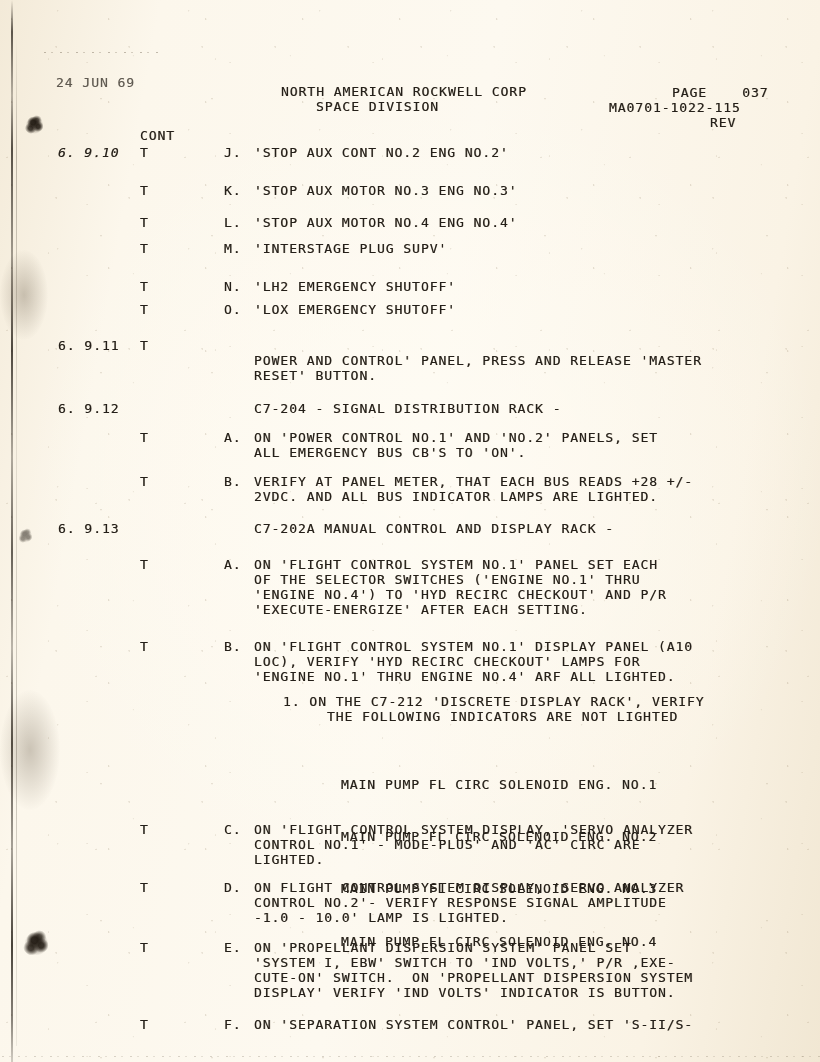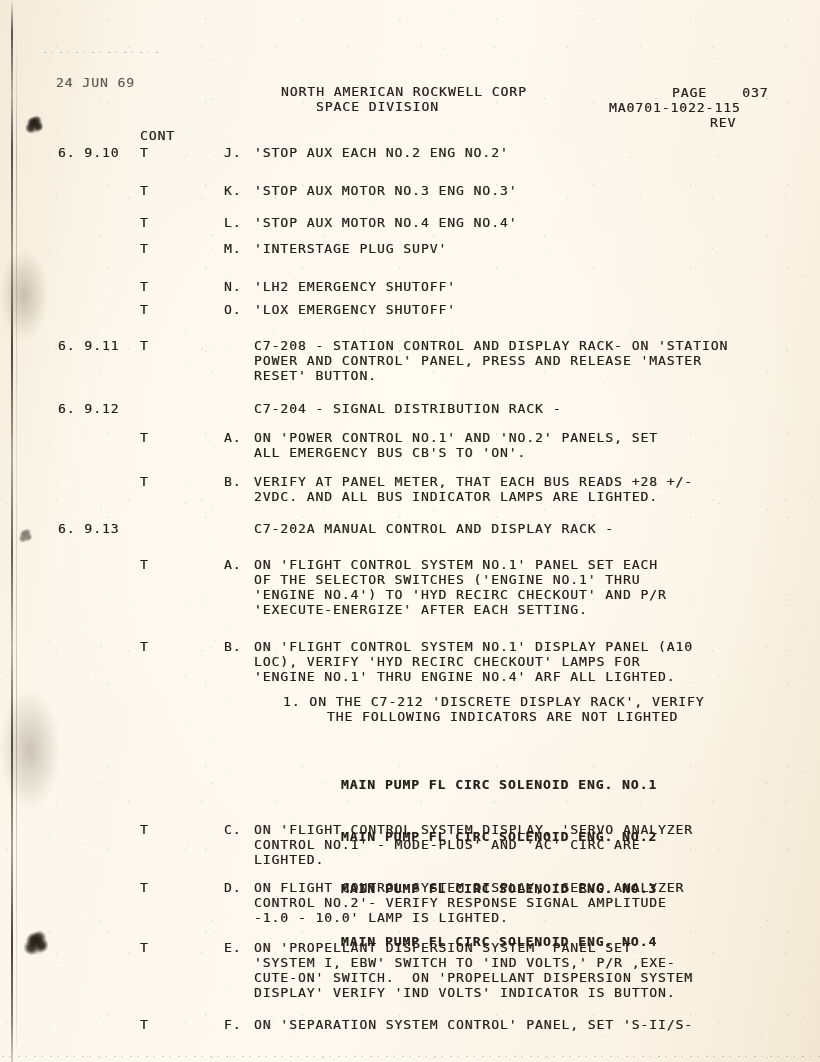--- a/index.html
+++ b/index.html
@@ -148,24 +148,24 @@
 
     <div class="t hdr-date vfaint">24 JUN 69</div>
     <div class="t hdr-org">NORTH AMERICAN ROCKWELL CORP</div>
     <div class="t hdr-div">SPACE DIVISION</div>
     <div class="t hdr-page">PAGE    037</div>
     <div class="t hdr-doc">MA0701-1022-115</div>
     <div class="t hdr-rev">REV</div>
 
     <div class="t cont-lbl">CONT</div>
 
-    <div class="t c-step" style="top:145px;">6. 9.10</div>
+    <div class="t c-step" style="top:145px;font-style:italic;">6. 9.10</div>
     <div class="t c-t" style="top:145px;">T</div>
     <div class="t c-ltr" style="top:145px;">J.</div>
-    <div class="t c-body" style="top:145px;">'STOP AUX EACH NO.2 ENG NO.2'</div>
+    <div class="t c-body" style="top:145px;">'STOP AUX CONT NO.2 ENG NO.2'</div>
 
     <div class="t c-t" style="top:183px;">T</div>
     <div class="t c-ltr" style="top:183px;">K.</div>
     <div class="t c-body" style="top:183px;">'STOP AUX MOTOR NO.3 ENG NO.3'</div>
 
     <div class="t c-t" style="top:215px;">T</div>
     <div class="t c-ltr" style="top:215px;">L.</div>
     <div class="t c-body" style="top:215px;">'STOP AUX MOTOR NO.4 ENG NO.4'</div>
 
     <div class="t c-t" style="top:241px;">T</div>
@@ -175,21 +175,20 @@
     <div class="t c-t" style="top:279px;">T</div>
     <div class="t c-ltr" style="top:279px;">N.</div>
     <div class="t c-body" style="top:279px;">'LH2 EMERGENCY SHUTOFF'</div>
 
     <div class="t c-t" style="top:302px;">T</div>
     <div class="t c-ltr" style="top:302px;">O.</div>
     <div class="t c-body" style="top:302px;text-align:right;">'LOX EMERGENCY SHUTOFF'</div>
 
     <div class="t c-step" style="top:338px;">6. 9.11</div>
     <div class="t c-t" style="top:338px;">T</div>
-    <div class="t c-body" style="top:338px;">C7-208 - STATION CONTROL AND DISPLAY RACK- ON 'STATION</div>
     <div class="t c-body" style="top:353px;">POWER AND CONTROL' PANEL, PRESS AND RELEASE 'MASTER</div>
     <div class="t c-body" style="top:368px;">RESET' BUTTON.</div>
 
     <div class="t c-step" style="top:401px;">6. 9.12</div>
     <div class="t c-body" style="top:401px;">C7-204 - SIGNAL DISTRIBUTION RACK -</div>
 
     <div class="t c-t" style="top:430px;">T</div>
     <div class="t c-ltr" style="top:430px;">A.</div>
     <div class="t c-body" style="top:430px;">ON 'POWER CONTROL NO.1' AND 'NO.2' PANELS, SET</div>
     <div class="t c-body" style="top:445px;">ALL EMERGENCY BUS CB'S TO 'ON'.</div>
@@ -211,21 +210,21 @@
 
     <div class="t c-t" style="top:639px;">T</div>
     <div class="t c-ltr" style="top:639px;">B.</div>
     <div class="t c-body" style="top:639px;">ON 'FLIGHT CONTROL SYSTEM NO.1' DISPLAY PANEL (A10</div>
     <div class="t c-body" style="top:654px;">LOC), VERIFY 'HYD RECIRC CHECKOUT' LAMPS FOR</div>
     <div class="t c-body" style="top:669px;">'ENGINE NO.1' THRU ENGINE NO.4' ARF ALL LIGHTED.</div>
 
     <div class="t c-sub" style="top:694px;">1. ON THE C7-212 'DISCRETE DISPLAY RACK', VERIFY</div>
     <div class="t c-sub" style="top:709px;">     THE FOLLOWING INDICATORS ARE NOT LIGHTED</div>
 
-    <div class="blk c-ind" style="top:740px;font-weight:bold;">
+    <div class="blk c-ind" style="top:740px;">
       <span class="t tight">MAIN PUMP FL CIRC SOLENOID ENG. NO.1</span>
       <span class="t tight">MAIN PUMP FL CIRC SOLENOID ENG. NO.2</span>
       <span class="t tight">MAIN PUMP FL CIRC SOLENOID ENG. NO.3</span>
       <span class="t tight">MAIN PUMP FL CIRC SOLENOID ENG. NO.4</span>
     </div>
 
     <div class="t c-t" style="top:822px;">T</div>
     <div class="t c-ltr" style="top:822px;">C.</div>
     <div class="t c-body" style="top:822px;">ON 'FLIGHT CONTROL SYSTEM DISPLAY, 'SERVO ANALYZER</div>
     <div class="t c-body" style="top:837px;">CONTROL NO.1' - MODE-PLUS' AND 'AC' CIRC ARE</div>

